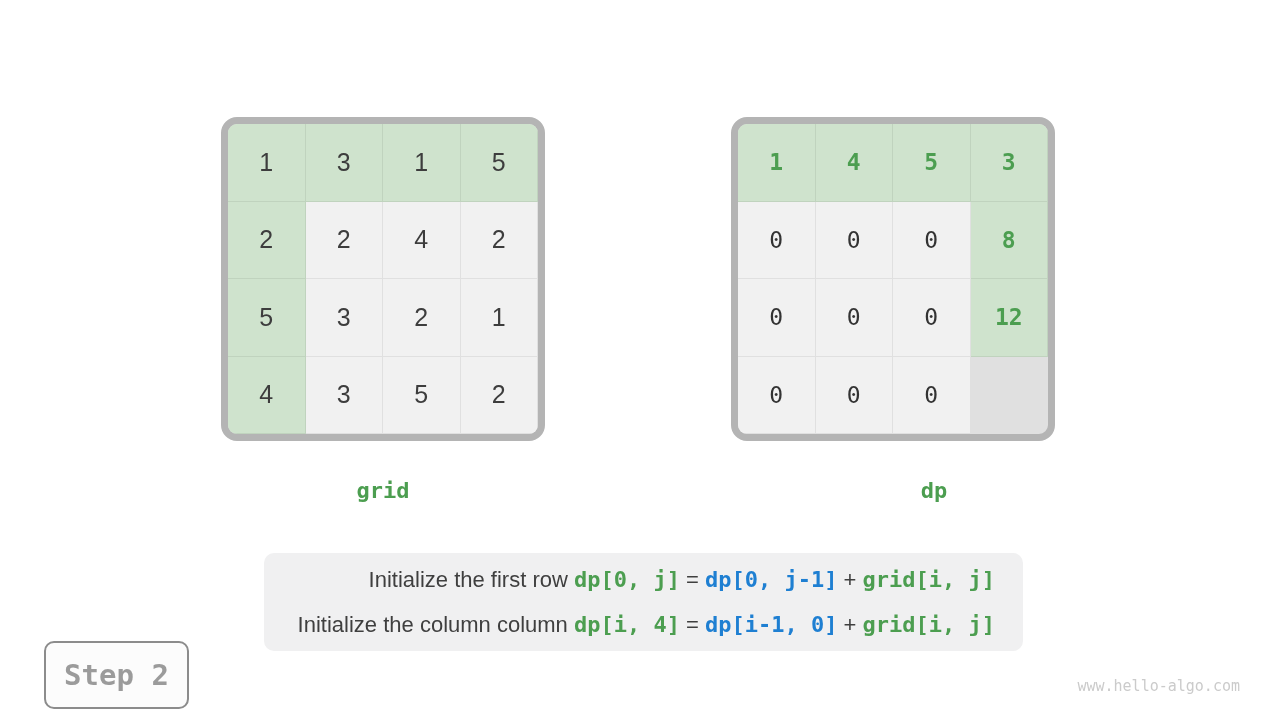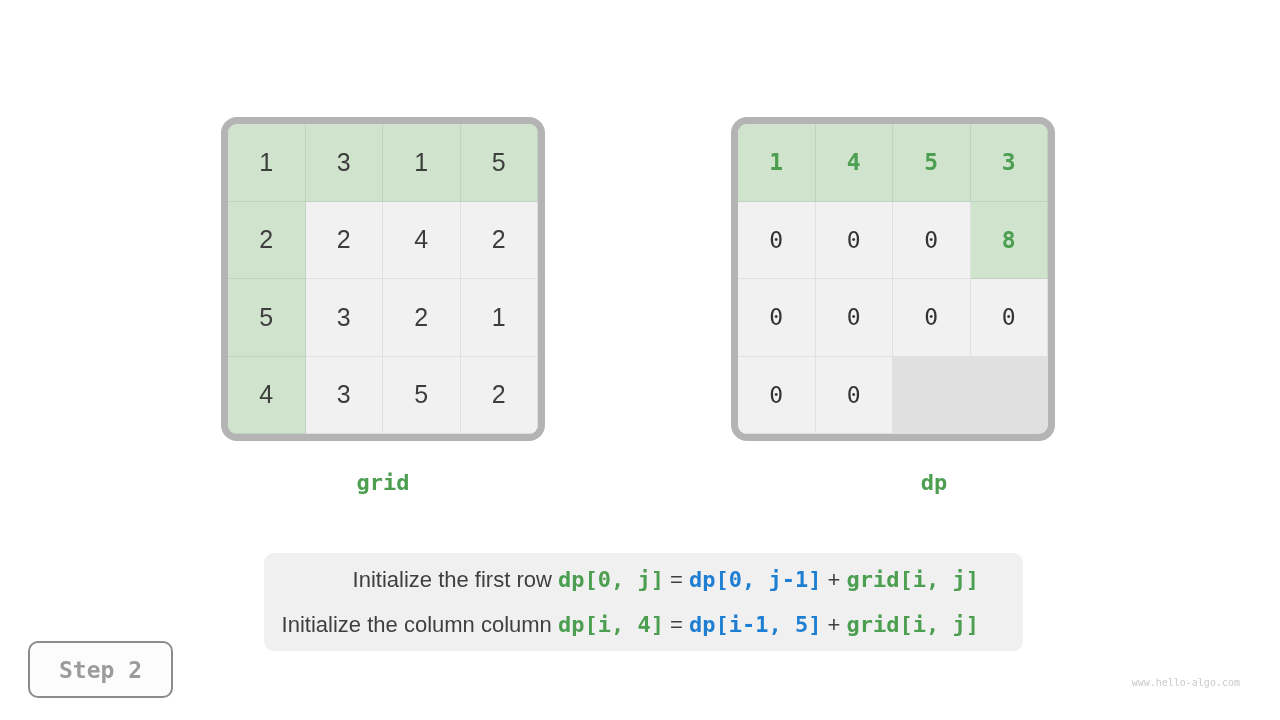--- a/index.html
+++ b/index.html
@@ -24,50 +24,50 @@
   .cell.green{background:#cfe3cd;}
   .cell.gray{background:#f1f1f1;}
   .board-grid .cell{font-size:25px;color:#3d3d3d;font-family:"Liberation Sans",sans-serif;}
   .board-dp .cell{font-family:"DejaVu Sans Mono",monospace;font-size:23px;}
   .board-dp .cell.green{color:#4c9e50;font-weight:bold;}
   .board-dp .cell.gray{color:#333333;}
   
   .board-label{
     position:absolute;width:324px;text-align:center;
     font-family:"DejaVu Sans Mono",monospace;font-weight:bold;
-    font-size:22px;color:#4c9e50;
+    font-size:22px;color:#4c9e50;margin-top:8px;
   }
   .label-grid{left:221px;top:470px;}
   .label-dp{left:772px;top:470px;}
   
   .caption{
     position:absolute;left:264px;top:553px;width:759px;height:98px;
     box-sizing:border-box;background:#f0f0f1;border-radius:10px;
     display:flex;flex-direction:column;justify-content:center;
-    align-items:flex-end;padding-right:44px;
+    align-items:flex-end;padding-right:28px;
   }
   .caption-line{
     font-size:22px;color:#3f3f3f;line-height:45px;white-space:pre;
     font-family:"Liberation Sans",sans-serif;
   }
   .code{font-family:"DejaVu Sans Mono",monospace;font-weight:bold;}
   .code-green{color:#4c9e50;}
   .code-blue{color:#1e7fd2;}
   
   .step-badge{
-    position:absolute;left:28px;top:641px;width:145px;height:57px;
+    position:absolute;left:44px;top:641px;width:145px;height:68px;
     box-sizing:border-box;border:2px solid #8c8c8c;border-radius:10px;
     background:#fcfcfc;display:flex;align-items:center;justify-content:center;
     font-family:"DejaVu Sans Mono",monospace;font-weight:bold;
-    font-size:23px;color:#9b9b9b;
+    font-size:29px;color:#9b9b9b;
   }
   
   .watermark{
     position:absolute;right:40px;top:677px;
-    font-family:"DejaVu Sans Mono",monospace;font-size:10px;color:#cbcbcb;
+    font-family:"DejaVu Sans Mono",monospace;font-size:15px;color:#cbcbcb;
   }
 </style>
 </head>
 <body>
 
 <div class="board board-grid">
   <div class="cell green">1</div>
   <div class="cell green">3</div>
   <div class="cell green">1</div>
   <div class="cell green">5</div>
@@ -90,30 +90,31 @@
   <div class="cell green">4</div>
   <div class="cell green">5</div>
   <div class="cell green">3</div>
   <div class="cell gray">0</div>
   <div class="cell gray">0</div>
   <div class="cell gray">0</div>
   <div class="cell green">8</div>
   <div class="cell gray">0</div>
   <div class="cell gray">0</div>
   <div class="cell gray">0</div>
+  <div class="cell green">12</div>
   <div class="cell gray">0</div>
   <div class="cell gray">0</div>
   <div class="cell gray">0</div>
 </div>
 
 <div class="board-label label-grid">grid</div>
 <div class="board-label label-dp">dp</div>
 
 <div class="caption">
   <div class="caption-line"><span>Initialize the first row </span><span class="code code-green">dp[0, j]</span><span> = </span><span class="code code-blue">dp[0, j-1]</span><span> + </span><span class="code code-green">grid[i, j]</span></div>
-  <div class="caption-line"><span>Initialize the column column </span><span class="code code-green">dp[i, 4]</span><span> = </span><span class="code code-blue">dp[i-1, 5]</span><span> + </span><span class="code code-green">grid[i, j]</span></div>
+  <div class="caption-line"><span>Initialize the column column </span><span class="code code-green">dp[i, 4]</span><span> = </span><span class="code code-blue">dp[i-1, 0]</span><span> + </span><span class="code code-green">grid[i, j]</span></div>
 </div>
 
 <div class="step-badge">
   <span>Step 2</span>
 </div>
 
 <div class="watermark">www.hello-algo.com</div>
 
 </body></html>

